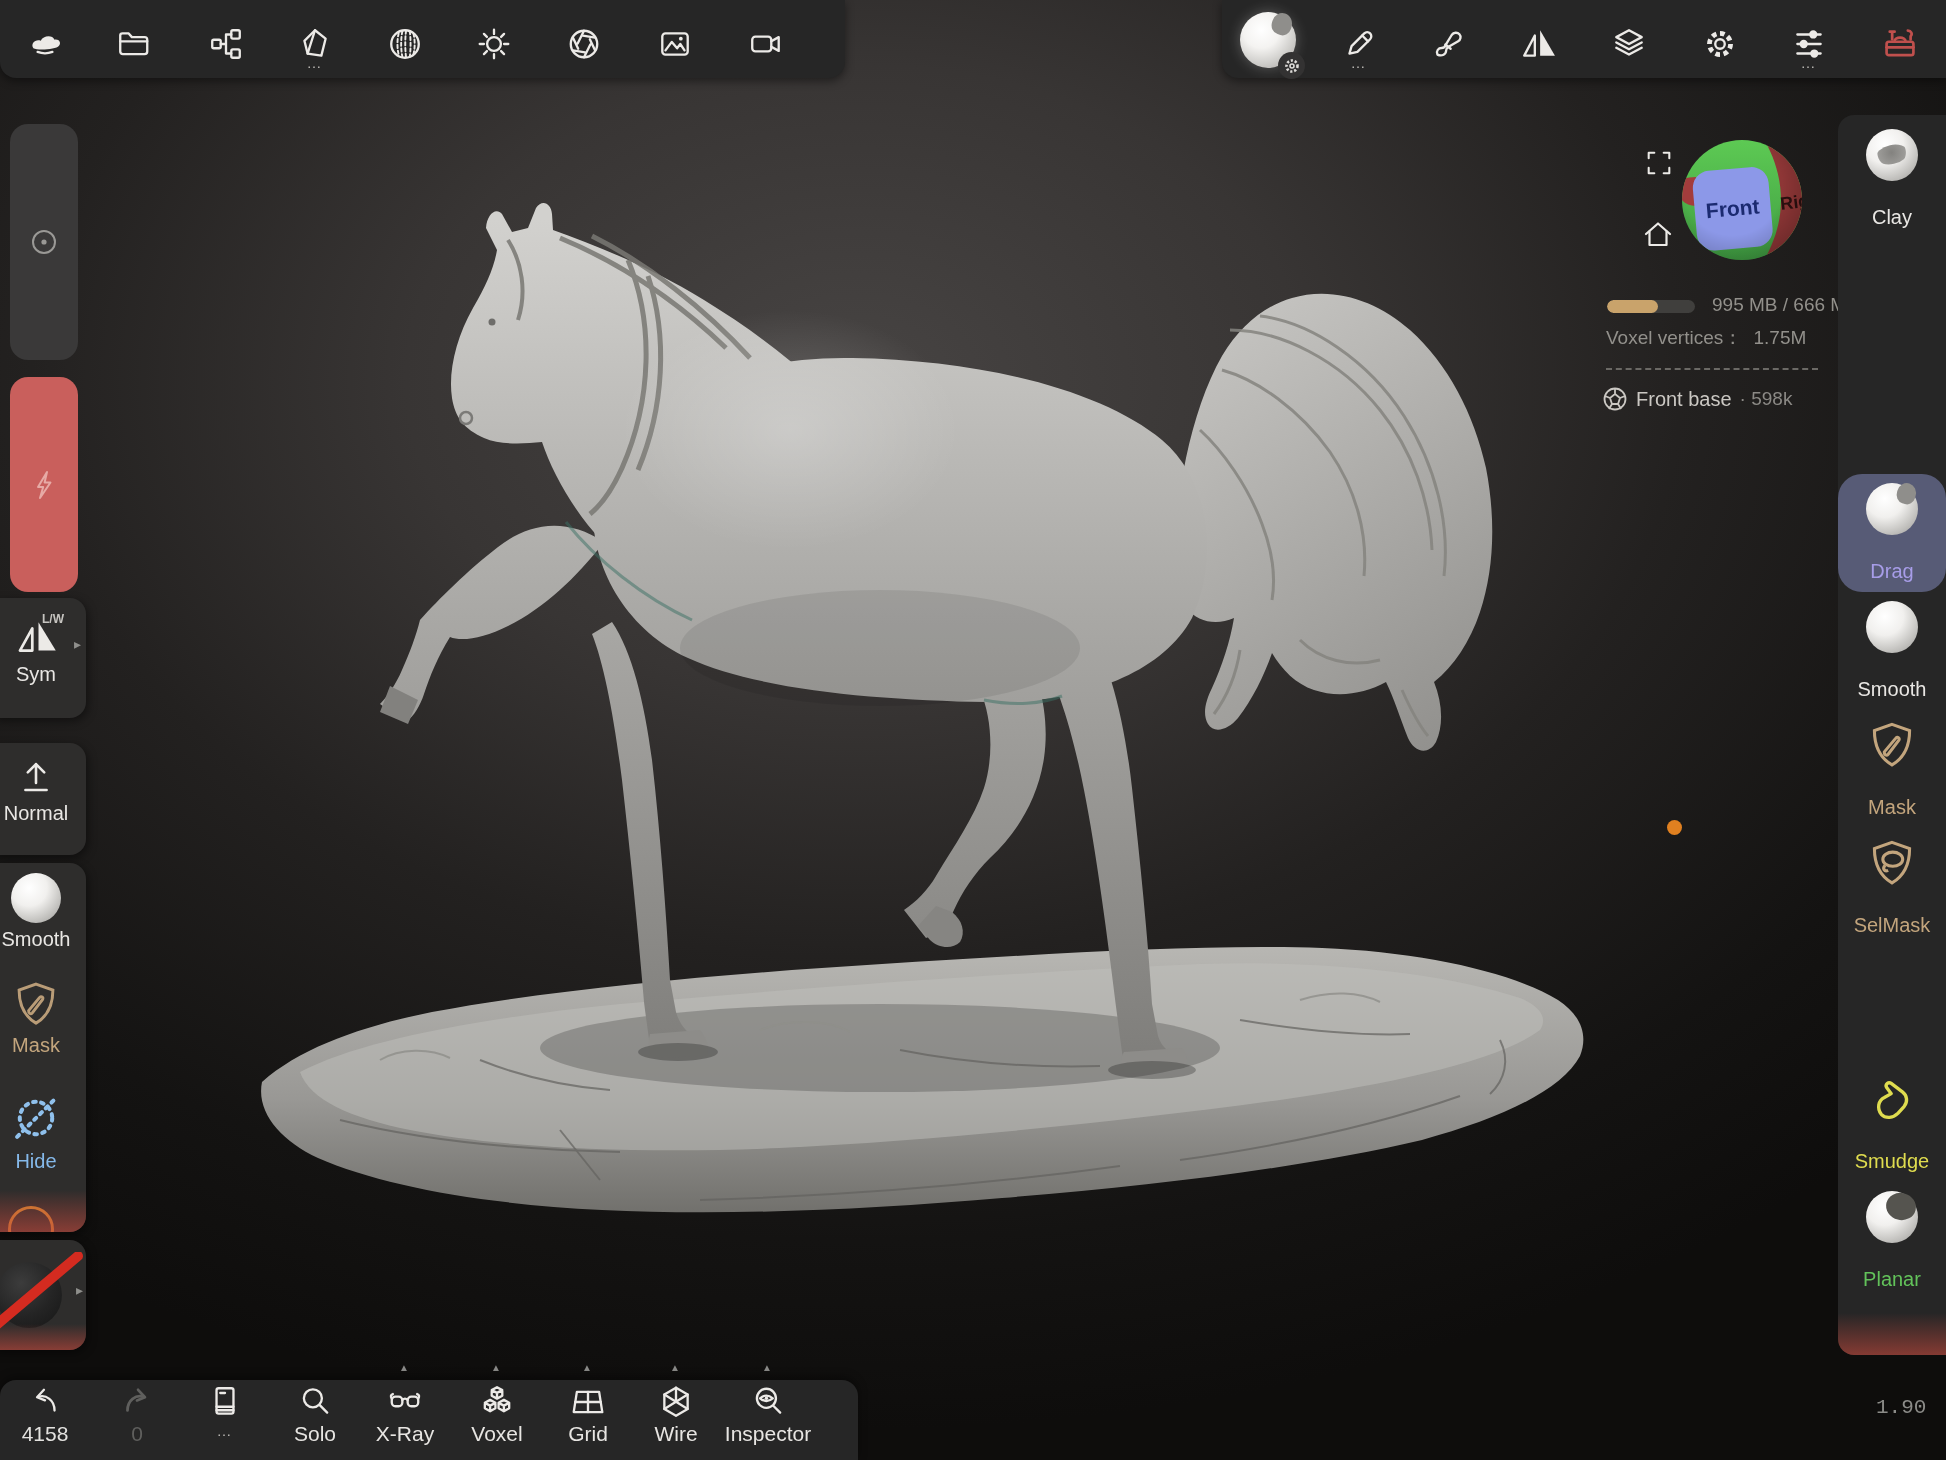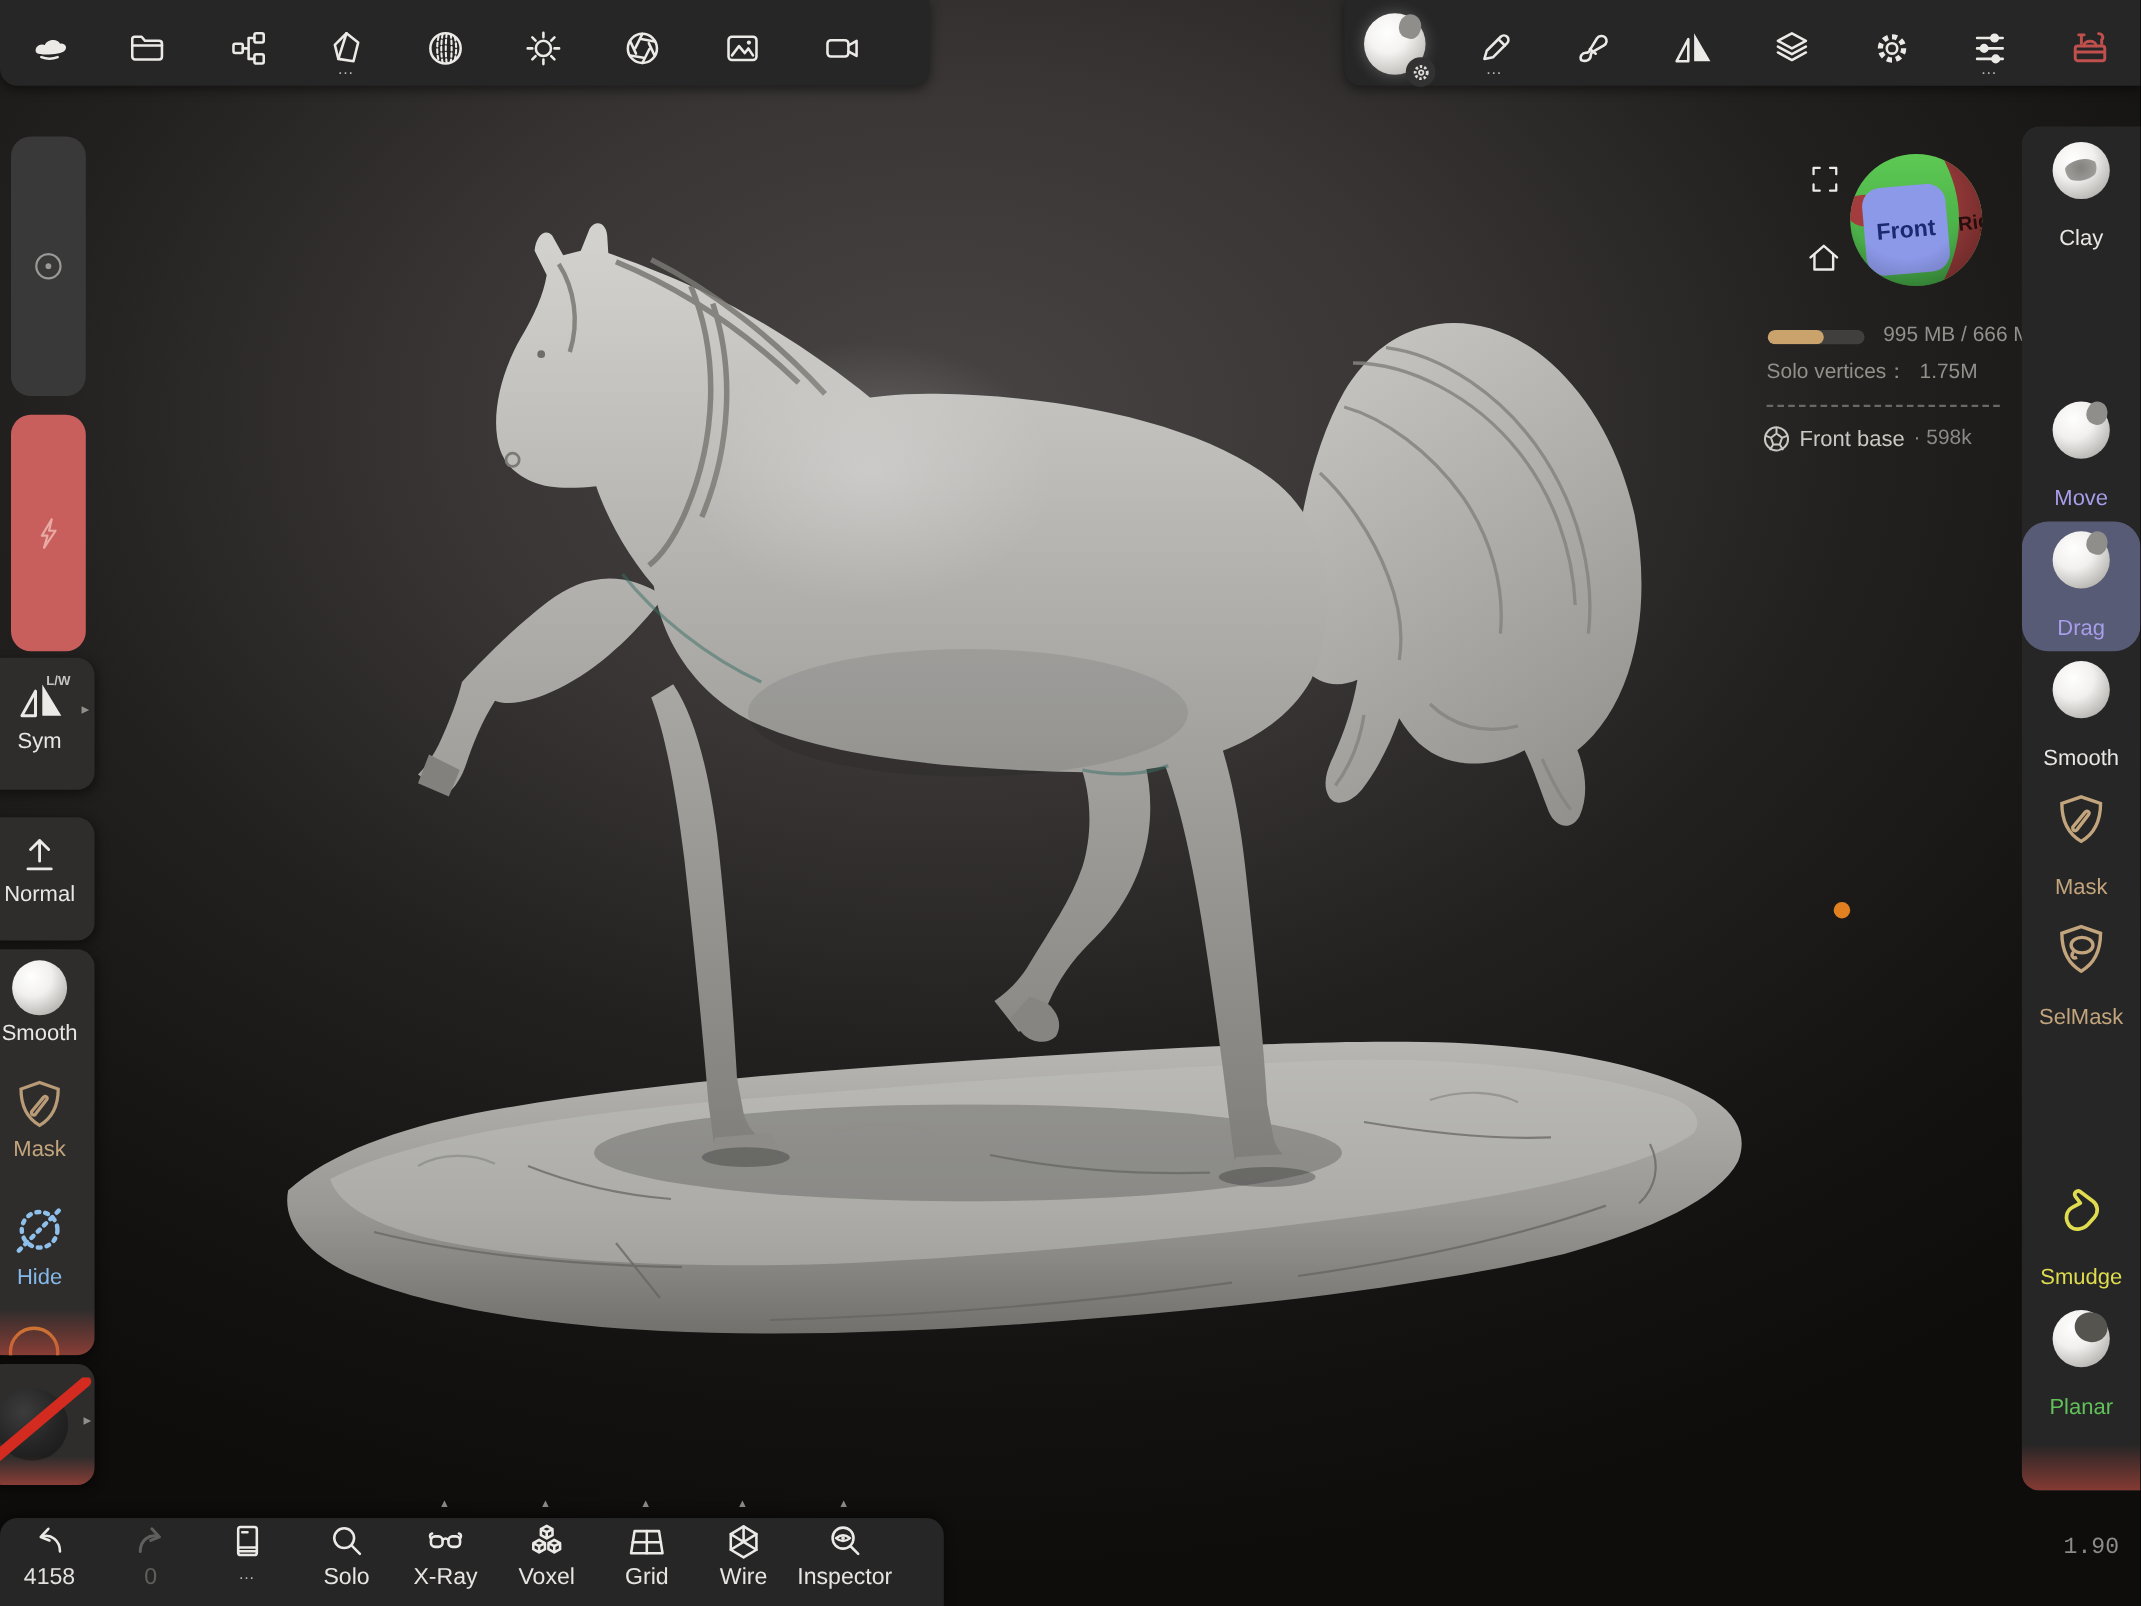--- a/index.html
+++ b/index.html
@@ -397,47 +397,41 @@
         <circle cx="64" cy="64" r="60" fill="url(#navShade)"></circle>
       </g>
     </svg>
   </div>
 
   <div id="mem-bar" class="abs">
       <div id="mem-fill"></div>
     </div>
   <div id="mem-text" class="abs stat-text">995 MB / 666 M</div>
   <div id="verts" class="abs stat-text">
-    <span>Solo vertices：</span>
+    <span>Voxel vertices：</span>
     <span style="margin-left:6px">1.75M</span>
   </div>
   <div id="stat-divider" class="abs"></div>
   <div id="object-row" class="abs">
     <svg width="26" height="26" viewBox="0 0 26 26">
         <g fill="none" stroke="#cbc8c3" stroke-width="1.8">
           <circle cx="13" cy="13" r="10.5"></circle>
           <path d="M13 2.5 L13 8 M13 8 L8 12 L10 18 L16 18 L18 12 Z M13 8 L18 12 M3 10 L8 12 M23 10 L18 12 M10 18 L7 23 M16 18 L19 23"></path>
         </g>
       </svg>
     <span id="object-name">Front base</span>
     <span id="object-count"><span>·</span> <span>598k</span></span>
   </div>
 
   <div id="right-sidebar">
     <div class="rtool" style="top:5px">
         <div class="sphere">
           <span class="dent"></span>
         </div>
         <span class="lbl c-white">Clay</span>
-      </div>
-    <div class="rtool" style="top:241px">
-        <div class="sphere">
-          <span class="blob"></span>
-        </div>
-        <span class="lbl c-lav">Move</span>
       </div>
     <div class="rtool selected" style="top:359px">
         <div class="sphere">
           <span class="blob"></span>
         </div>
         <span class="lbl c-lav">Drag</span>
       </div>
     <div class="rtool" style="top:477px">
         <div class="sphere rocky"></div>
         <span class="lbl c-white">Smooth</span>

